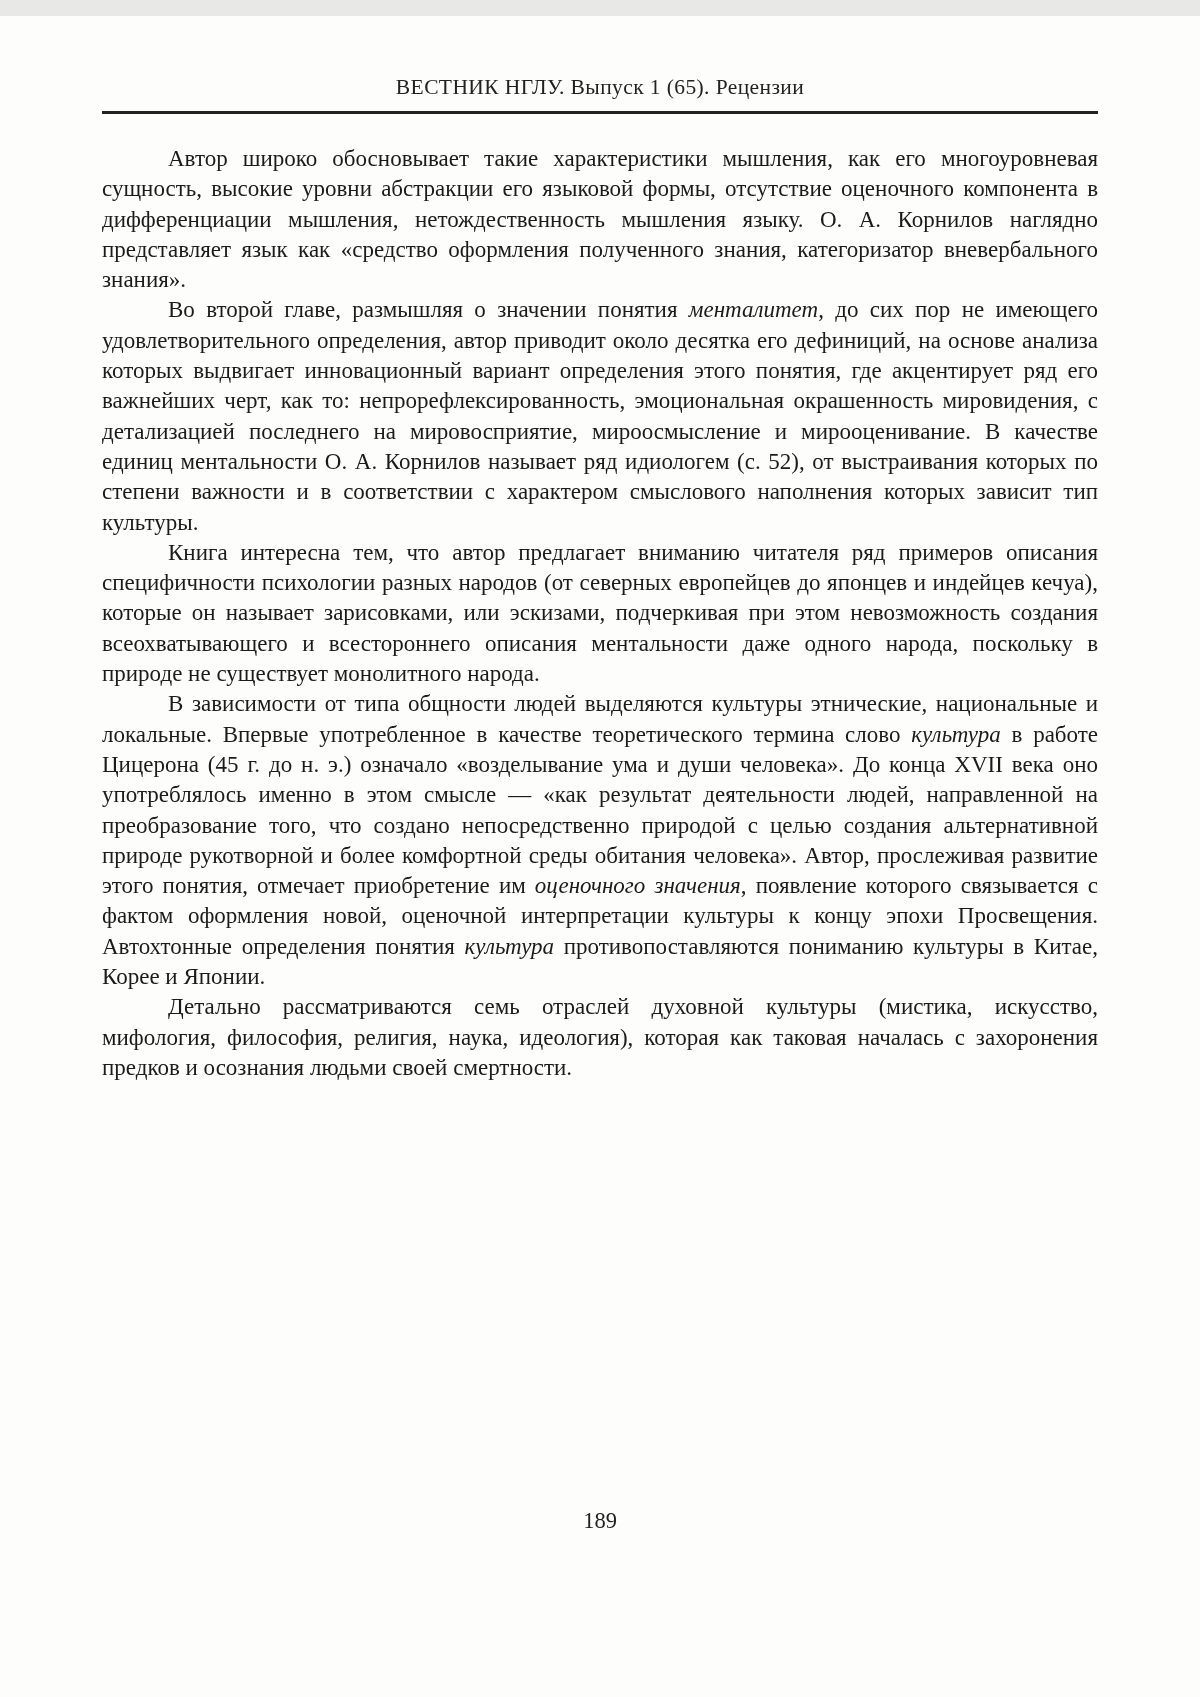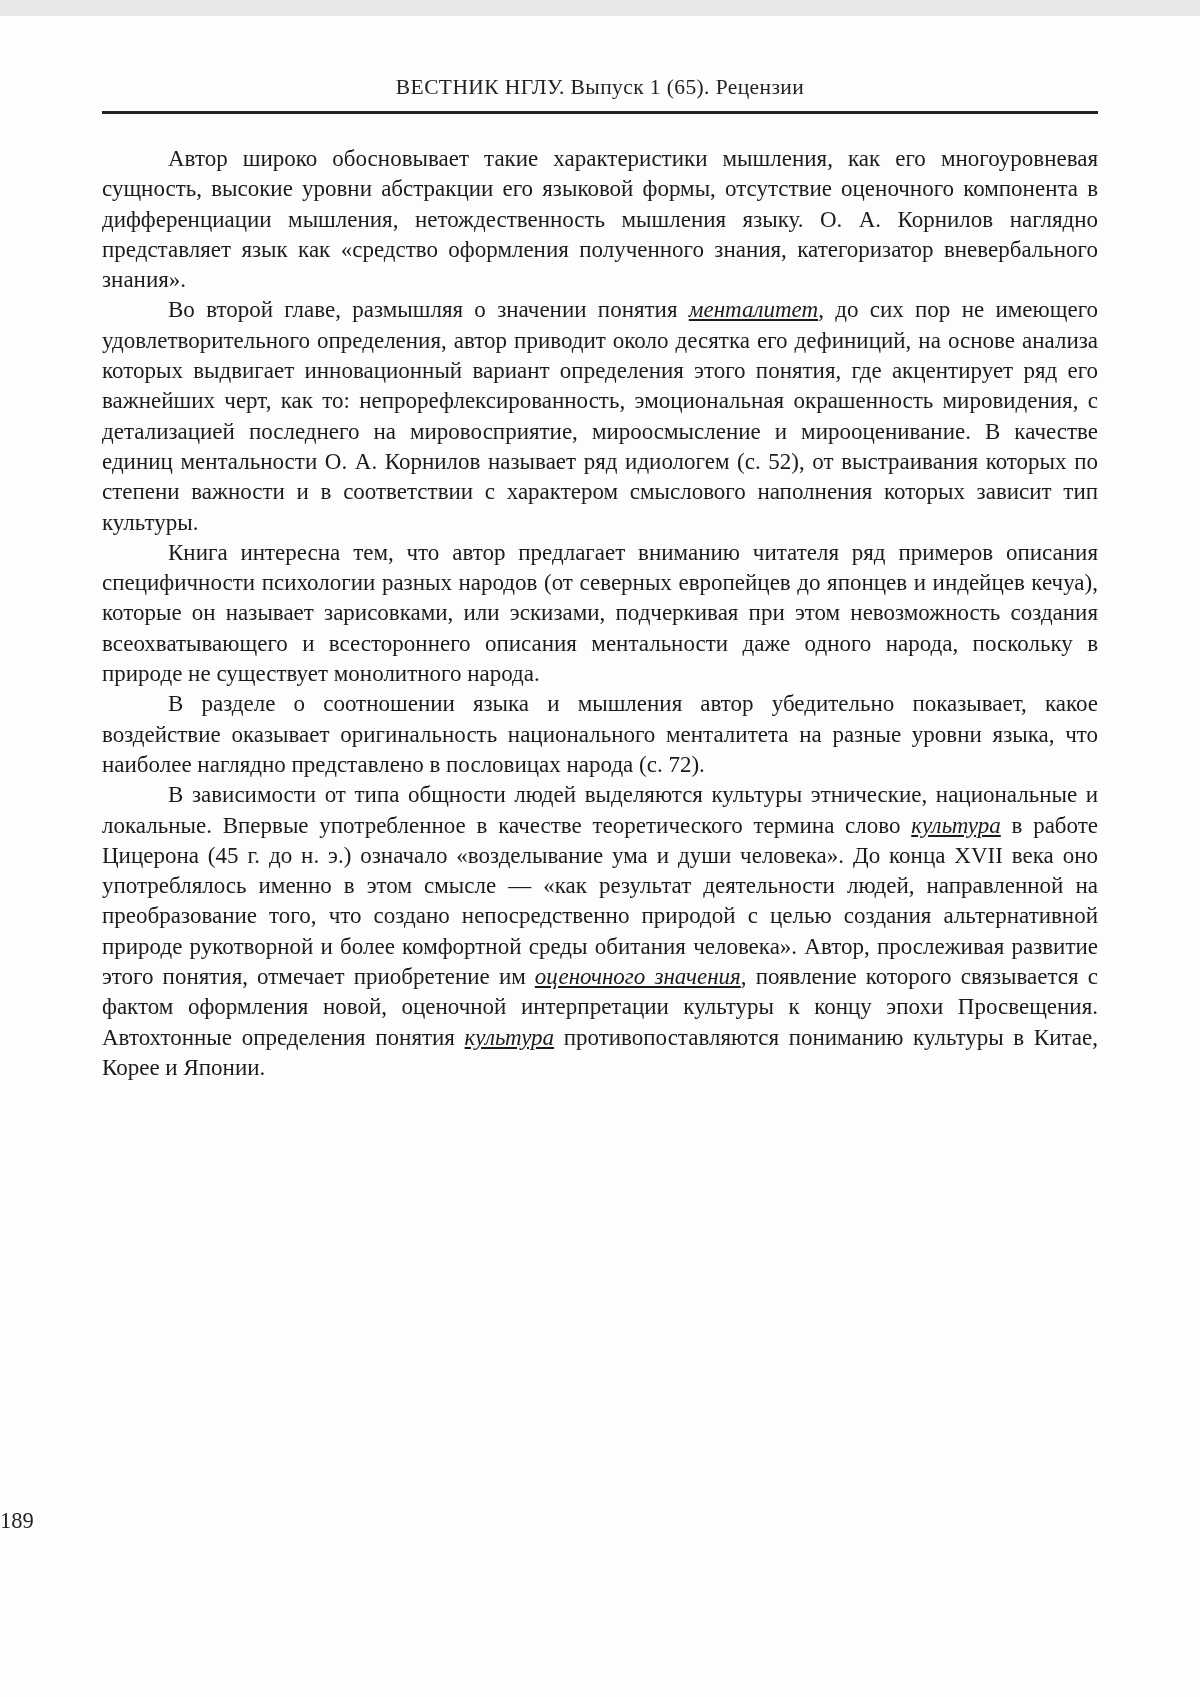--- a/index.html
+++ b/index.html
@@ -41,47 +41,46 @@
     text-align: justify;
     -webkit-hyphens: auto;
     hyphens: auto;
   }
   .para {
     margin: 0;
     text-indent: 66px;
   }
   .para em {
     font-style: italic;
-    text-decoration: underline;
   }
   .page-footer {
     position: absolute;
     left: 0;
     right: 0;
     top: 1492px;
-    text-align: left;
+    text-align: center;
     font-size: 22.5px;
     color: #222;
   }
 </style>
 </head>
 <body>
 
 <div class="page">
 
   <div class="page-header">
     <div class="journal-title">ВЕСТНИК НГЛУ. Выпуск 1 (65). Рецензии</div>
     <div class="header-rule"></div>
   </div>
 
   <div class="article-body" id="paragraphs">
       <p class="para"><span>Автор широко обосновывает такие характеристики мышления, как его многоуровневая сущность, высокие уровни абстракции его языковой формы, отсутствие оценочного компонента в дифференциации мышления, нетождественность мышления языку. О. А. Корнилов наглядно представляет язык как «средство оформления полученного знания, категоризатор вневербального знания».</span></p>
       <p class="para"><span>Во второй главе, размышляя о значении понятия </span><em>менталитет</em><span>, до сих пор не имеющего удовлетворительного определения, автор приводит около десятка его дефиниций, на основе анализа которых выдвигает инновационный вариант определения этого понятия, где акцентирует ряд его важнейших черт, как то: непрорефлексированность, эмоциональная окрашенность мировидения, с детализацией последнего на мировосприятие, мироосмысление и мирооценивание. В качестве единиц ментальности О. А. Корнилов называет ряд идиологем (с. 52), от выстраивания которых по степени важности и в соответствии с характером смыслового наполнения которых зависит тип культуры.</span></p>
       <p class="para"><span>Книга интересна тем, что автор предлагает вниманию читателя ряд примеров описания специфичности психологии разных народов (от северных европейцев до японцев и индейцев кечуа), которые он называет зарисовками, или эскизами, подчеркивая при этом невозможность создания всеохватывающего и всестороннего описания ментальности даже одного народа, поскольку в природе не существует монолитного народа.</span></p>
-      <p class="para"><span>В разделе о соотношении языка и мышления автор убедительно показывает, какое воздействие оказывает оригинальность национального менталитета на разные уровни языка, что наиболее наглядно представлено в пословицах народа (с. 72).</span></p>
       <p class="para"><span>В зависимости от типа общности людей выделяются культуры этнические, национальные и локальные. Впервые употребленное в качестве теоретического термина слово </span><em>культура</em><span> в работе Цицерона (45 г. до н. э.) означало «возделывание ума и души человека». До конца XVII века оно употреблялось именно в этом смысле — «как результат деятельности людей, направленной на преобразование того, что создано непосредственно природой с целью создания альтернативной природе рукотворной и более комфортной среды обитания человека». Автор, прослеживая развитие этого понятия, отмечает приобретение им </span><em>оценочного значения</em><span>, появление которого связывается с фактом оформления новой, оценочной интерпретации культуры к концу эпохи Просвещения. Автохтонные определения понятия </span><em>культура</em><span> противопоставляются пониманию культуры в Китае, Корее и Японии.</span></p>
+      <p class="para"><span>Детально рассматриваются семь отраслей духовной культуры (мистика, искусство, мифология, философия, религия, наука, идеология), которая как таковая началась с захоронения предков и осознания людьми своей смертности.</span></p>
     </div>
 
   <div class="page-footer">
     <span>189</span>
   </div>
 
 </div>
 
 </body></html>

